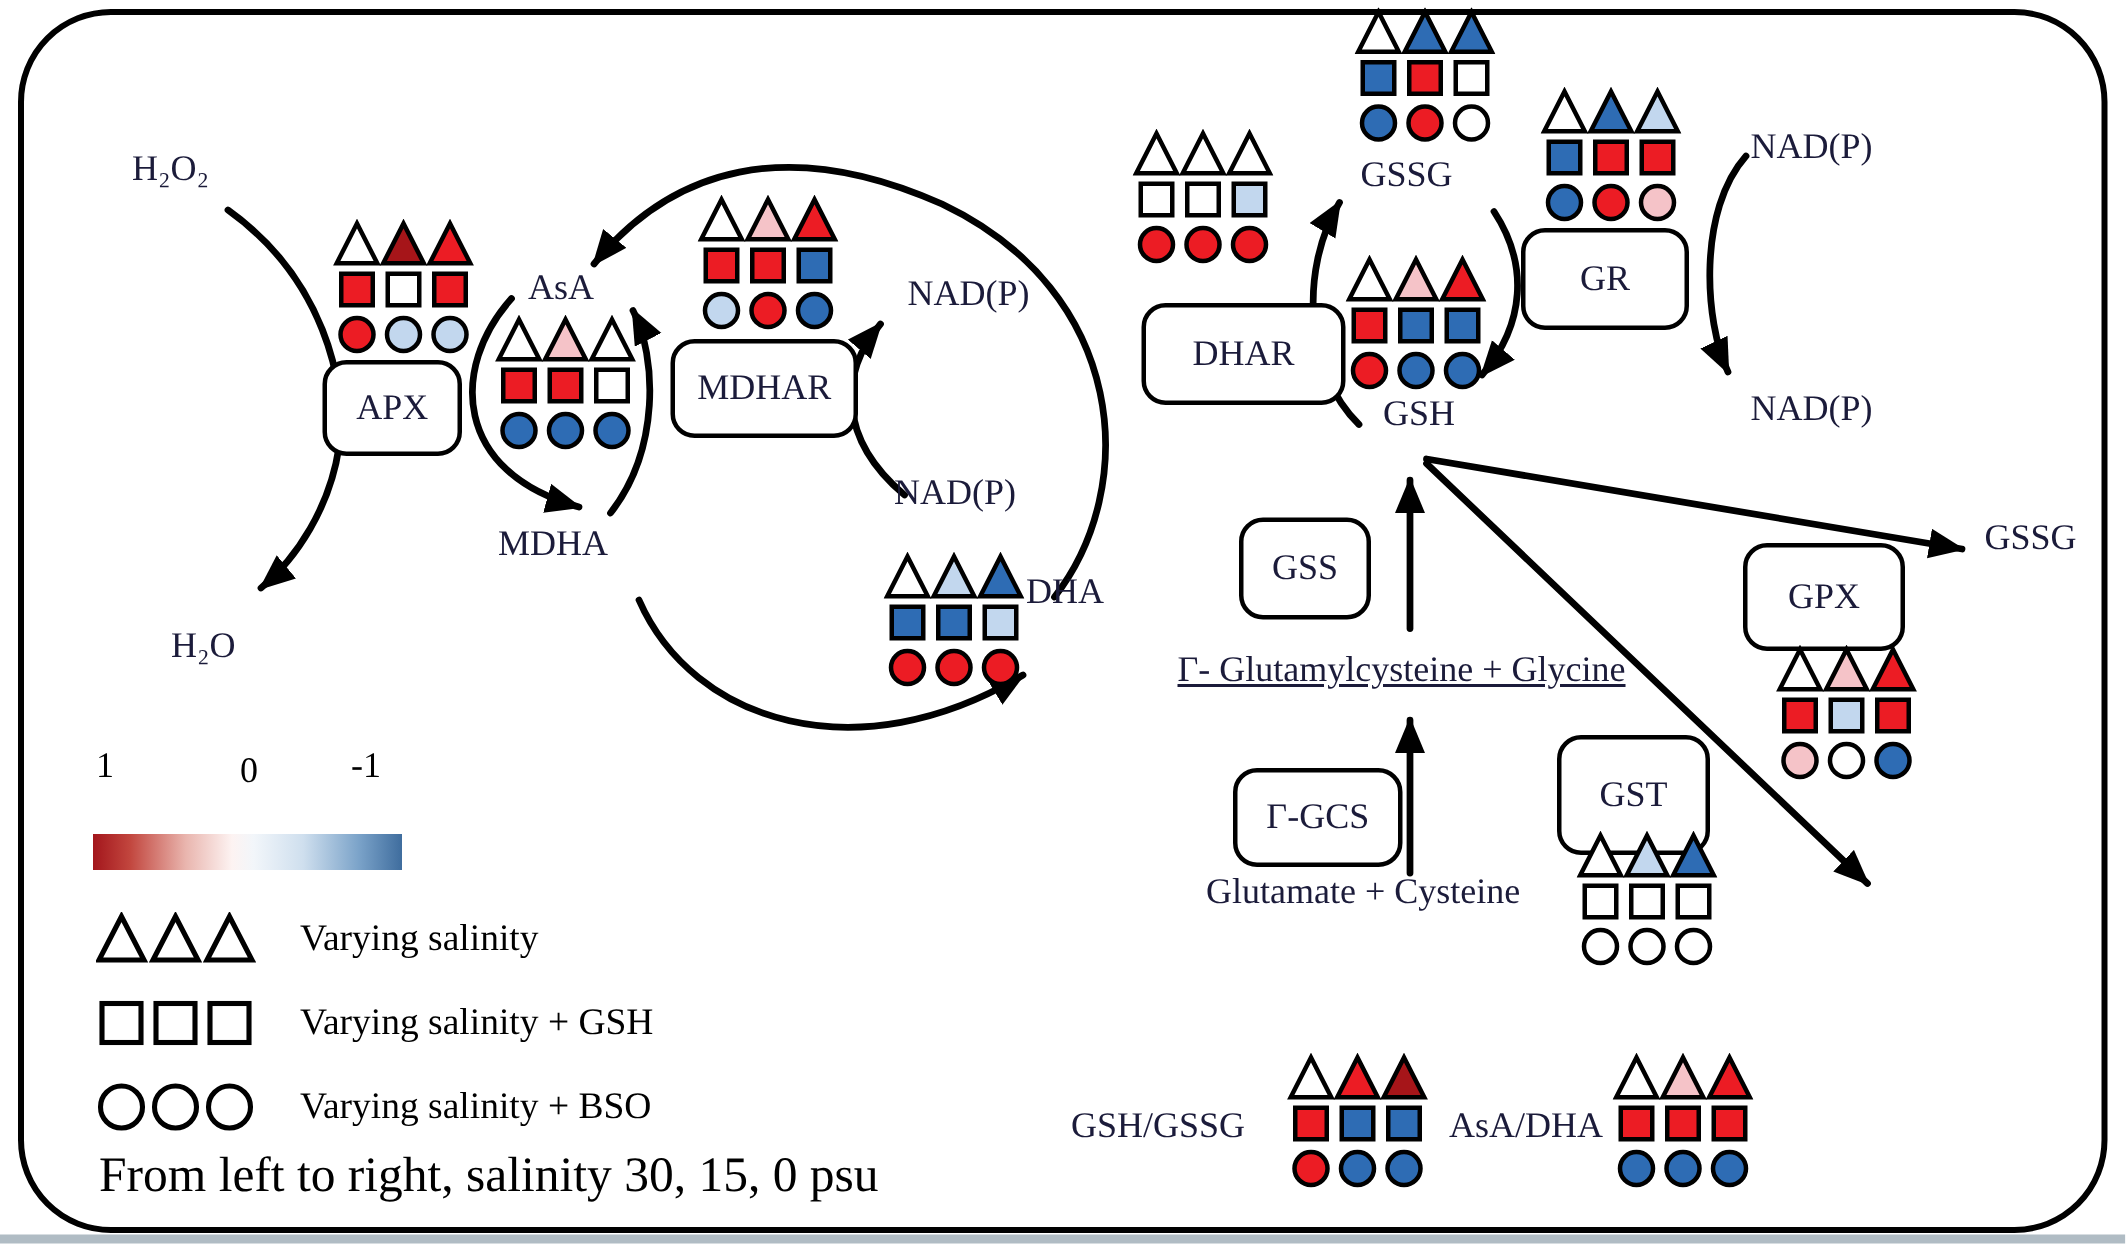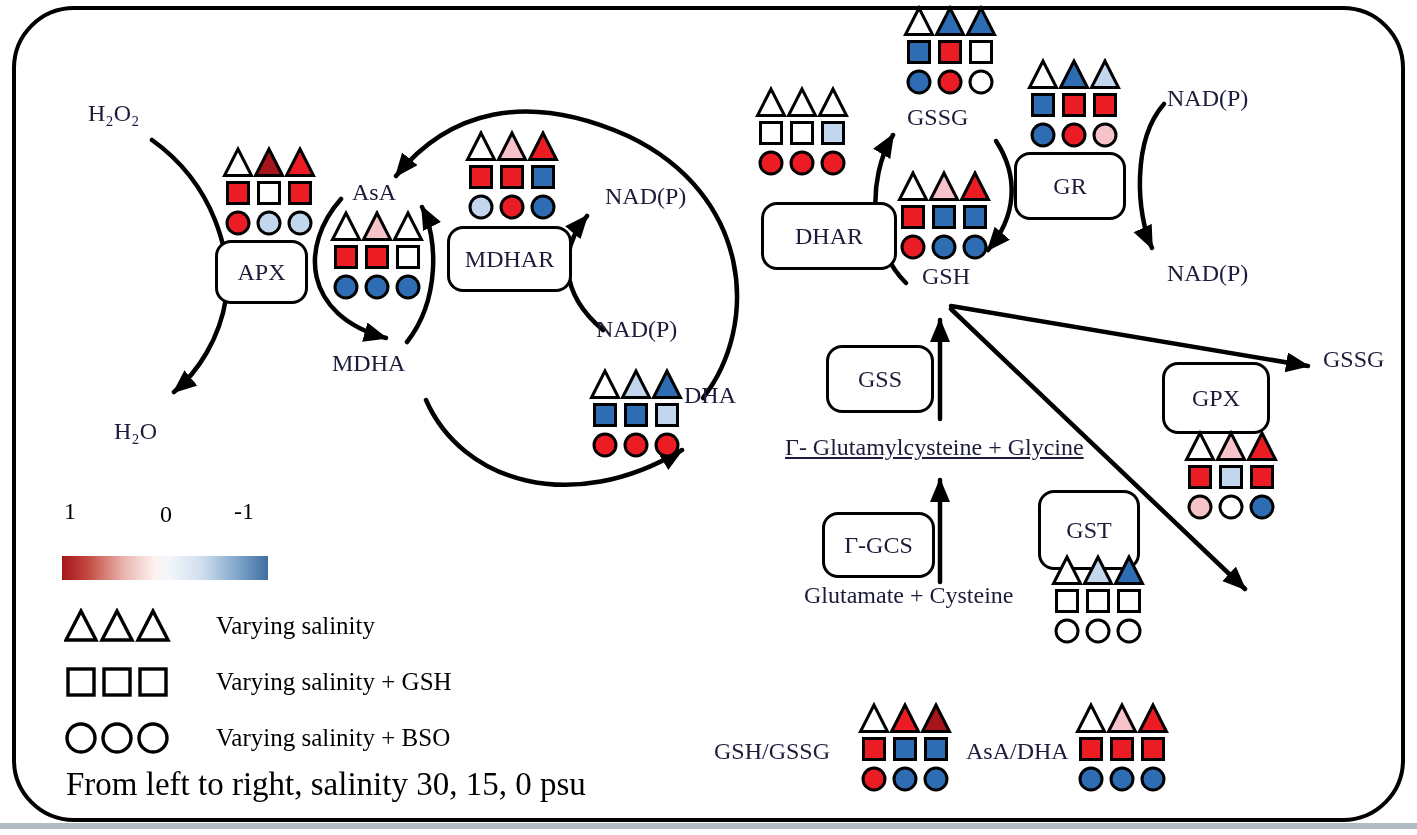--- a/index.html
+++ b/index.html
@@ -7,21 +7,21 @@
          font-family:"Liberation Serif","DejaVu Serif",serif;}
   .frame{position:absolute;left:12px;top:6px;width:1385px;height:808px;
          border:4px solid #000;border-radius:62px;}
   .bottom-strip{position:absolute;left:0;top:823px;width:1417px;height:6px;background:#b0bcc4;}
   .lbl{position:absolute;font-size:24px;color:#1b1b3a;white-space:nowrap;line-height:1.1;}
   .enzyme{position:absolute;background:#fff;border:3px solid #000;border-radius:16px;
           display:flex;align-items:center;justify-content:center;
           font-size:24px;color:#1b1b3a;box-sizing:border-box;}
   .mgrid{position:absolute;}
   svg.arrows{position:absolute;left:0;top:0;pointer-events:none;}
-  .legend-row{position:absolute;left:64px;display:flex;align-items:center;gap:44px;
+  .legend-row{position:absolute;left:64px;display:flex;align-items:center;gap:28px;
               color:#000;font-size:25px;white-space:nowrap;}
   .legend-note{position:absolute;left:66px;top:766px;color:#000;font-size:33px;white-space:nowrap;}
   .scalebar{position:absolute;left:62px;top:556px;width:206px;height:24px;
             background:linear-gradient(90deg,#a3161c 0%,#c2463e 12%,#e9b5ae 30%,
              #fdf3f2 45%,#f2f6fa 52%,#cfdfee 68%,#7ba3c9 86%,#3f6d9e 100%);}
   .scale-num{position:absolute;color:#000;font-size:24px;}
 </style>
 </head>
 <body>
 
@@ -88,21 +88,21 @@
     </div>
     <div class="enzyme" style="left: 447px; top: 226px; width: 125px; height: 66px;">
       <span>MDHAR</span>
     </div>
     <div class="enzyme" style="left: 761px; top: 202px; width: 136px; height: 68px;">
       <span>DHAR</span>
     </div>
     <div class="enzyme" style="left: 1014px; top: 152px; width: 112px; height: 68px;">
       <span>GR</span>
     </div>
-    <div class="enzyme" style="left: 826px; top: 345px; width: 108px; height: 68px;">
+    <div class="enzyme" style="left: 826px; top: 345px; width: 88px; height: 68px;">
       <span>GSS</span>
     </div>
     <div class="enzyme" style="left: 1162px; top: 362px; width: 108px; height: 72px;">
       <span>GPX</span>
     </div>
     <div class="enzyme" style="left: 822px; top: 512px; width: 113px; height: 66px; justify-content: center;">
       <span>Γ-GCS</span>
     </div>
     <div class="enzyme" style="left: 1038px; top: 490px; width: 102px; height: 80px;">
       <span>GST</span>

